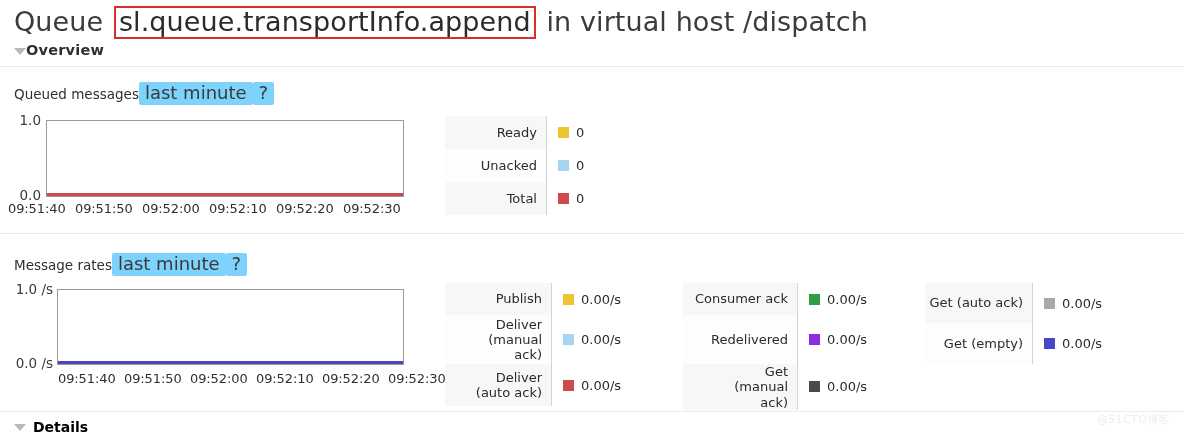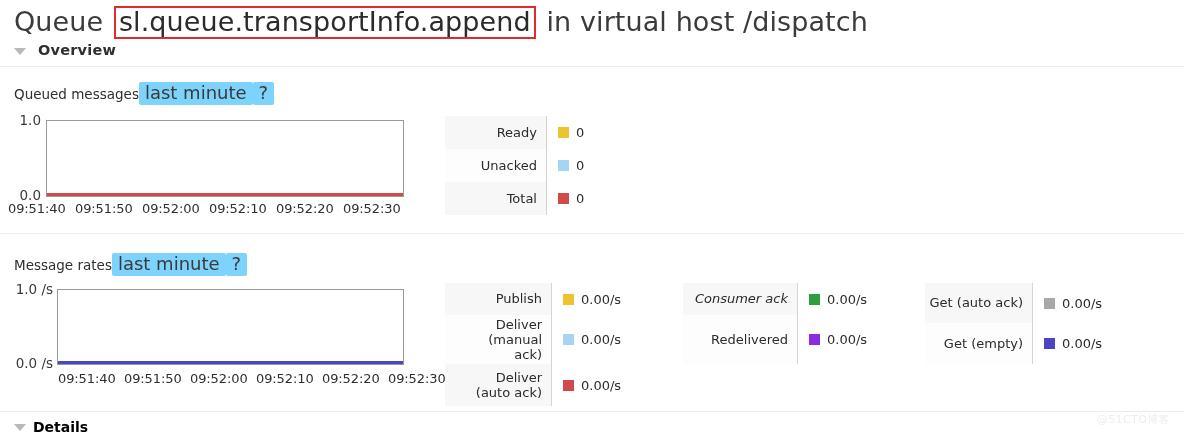--- a/index.html
+++ b/index.html
@@ -37,21 +37,21 @@
     color: #2b2b2b;
   }
 
   
   .section-head {
     position: absolute;
     left: 14px;
     top: 42px;
     display: flex;
     align-items: center;
-    gap: 12px;
+    gap: 0;
     cursor: pointer;
   }
   .tri {
     width: 0;
     height: 0;
     border-left: 6px solid transparent;
     border-right: 6px solid transparent;
     border-top: 7px solid #b9b9b9;
     margin-top: 2px;
   }
@@ -297,30 +297,38 @@
       <td class="val">
         <span class="swatch" style="background:#cf4b4b;"></span><span>0.00/s</span>
       </td>
     </tr>
   </tbody>
 </table>
 
 <table class="legend" style="left:683px; top:283px;">
   <tbody>
     <tr style="height:32px;">
-      <td class="lab" style="width:105px;font-style:italic;" style2="">Consumer
+      <td class="lab" style="width:105px;" style2="">Consumer
 ack</td>
       <td class="val">
         <span class="swatch" style="background:#2f9e41;"></span><span>0.00/s</span>
       </td>
     </tr>
     <tr class="alt" style="height:49px;">
       <td class="lab">Redelivered</td>
       <td class="val">
         <span class="swatch" style="background:#8b2be2;"></span><span>0.00/s</span>
+      </td>
+    </tr>
+    <tr style="height:42px;">
+      <td class="lab" style="white-space:pre-line;">Get
+(manual
+ack)</td>
+      <td class="val">
+        <span class="swatch" style="background:#4a4a4a;"></span><span>0.00/s</span>
       </td>
     </tr>
   </tbody>
 </table>
 
 <table class="legend" style="left:925px; top:283px;">
   <tbody>
     <tr style="height:40px;">
       <td class="lab" style="width:98px;">Get (auto
 ack)</td>

